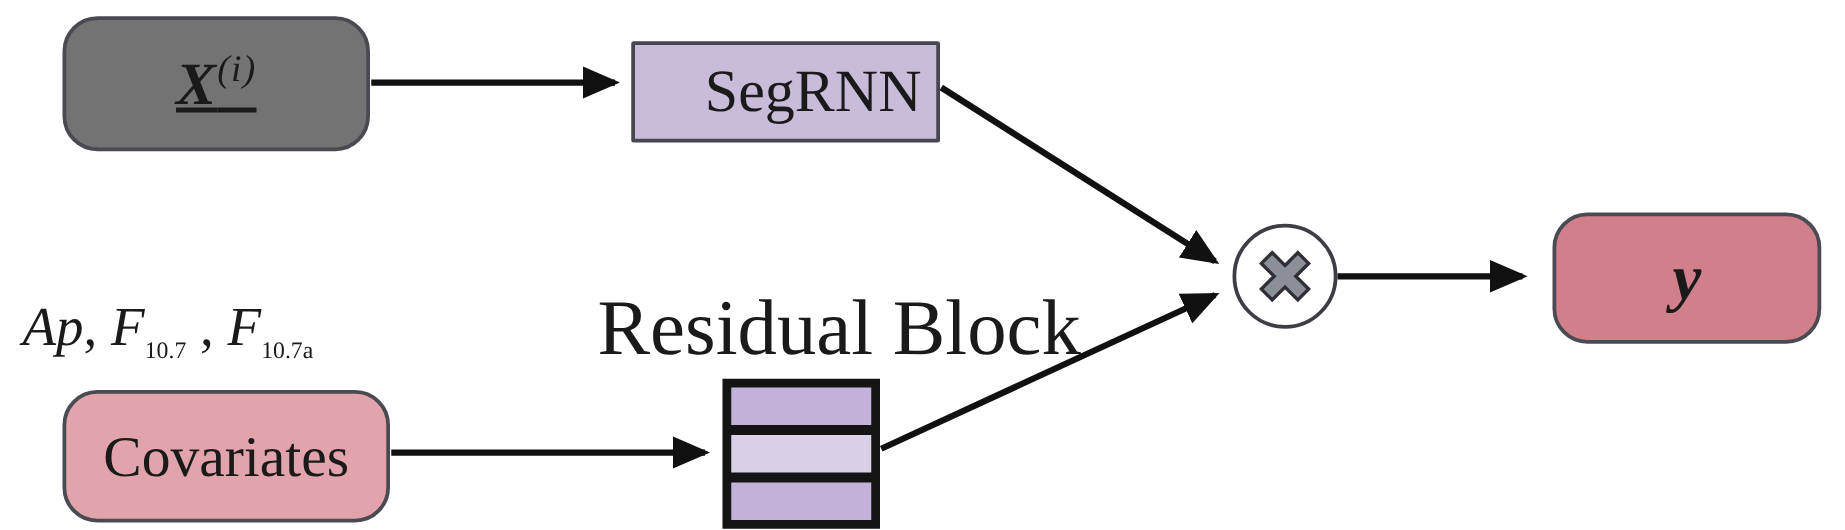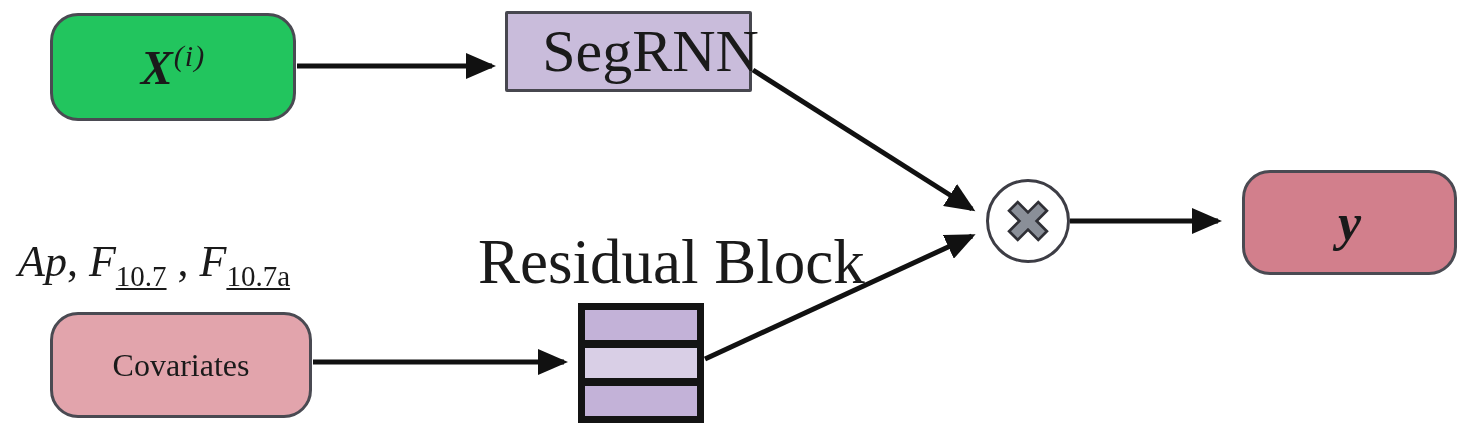--- a/index.html
+++ b/index.html
@@ -41,56 +41,55 @@
     font-weight: bold;
     font-style: italic;
     letter-spacing: 1px;
   }
   .x-label sup {
     font-size: 30px;
     font-weight: normal;
     vertical-align: 18px;
   }
   .segrnn-box {
-    left: 505px; top: 11px;
+    left: 505px; top: 33px;
     width: 247px; height: 81px;
     background: #c9bcdb;
     border: 3px solid #47474f;
     border-radius: 2px;
-    font-size: 60px;
+    font-size: 48px;
     padding-left: 44px;
   }
   .covariates-box {
     left: 50px; top: 312px;
     width: 262px; height: 106px;
     background: #e2a4ac;
-    font-size: 32px;
+    font-size: 46px;
   }
   .y-box {
     left: 1242px; top: 170px;
     width: 215px; height: 105px;
     background: #d27f8c;
     font-size: 52px;
     font-weight: bold;
     font-style: italic;
   }
   .formula {
     position: absolute;
     left: 18px; top: 236px;
     font-size: 44px;
     color: #1a1a1a;
     white-space: nowrap;
   }
   .formula .it { font-style: italic; text-align: center; }
   .formula sub {
-    font-size: 29px;
+    font-size: 19px;
     font-style: normal;
     vertical-align: -10px;
     line-height: 0;
-    text-decoration: underline;
   }
   .residual-caption {
     position: absolute;
     left: 478px; top: 226px;
     font-size: 63px;
     color: #1a1a1a;
     white-space: nowrap;
   }
   .residual-stack {
     position: absolute;
@@ -131,21 +130,21 @@
         <path d="M0,0 L30,13 L0,26 Z" fill="#111111"></path>
       </marker>
     </defs>
     <line x1="297" y1="66" x2="492" y2="66" stroke="#111111" stroke-width="5" marker-end="url(#ah)"></line>
     <line x1="753" y1="70" x2="972" y2="209" stroke="#111111" stroke-width="5" marker-end="url(#ah)"></line>
     <line x1="313" y1="362" x2="564" y2="362" stroke="#111111" stroke-width="5" marker-end="url(#ah)"></line>
     <line x1="705" y1="359" x2="972" y2="236" stroke="#111111" stroke-width="5" marker-end="url(#ah)"></line>
     <line x1="1070" y1="221" x2="1218" y2="221" stroke="#111111" stroke-width="5" marker-end="url(#ah)"></line>
   </svg>
 
-  <div class="node rounded x-box" style="background-color: #22c55e;">
+  <div class="node rounded x-box" style="background-color: #737373; text-decoration: underline;">
     <span class="x-label"><span>X</span><sup>(i)</sup></span>
   </div>
 
   <div class="node segrnn-box" style="background-color: rgb(201, 188, 219);">
     <span>SegRNN</span>
   </div>
 
   <div class="formula"><span class="it">Ap</span><span>, </span><span class="it">F</span><sub>10.7</sub><span> , </span><span class="it">F</span><sub>10.7a</sub></div>
 
   <div class="node rounded covariates-box" style="background-color: rgb(226, 164, 172);">

